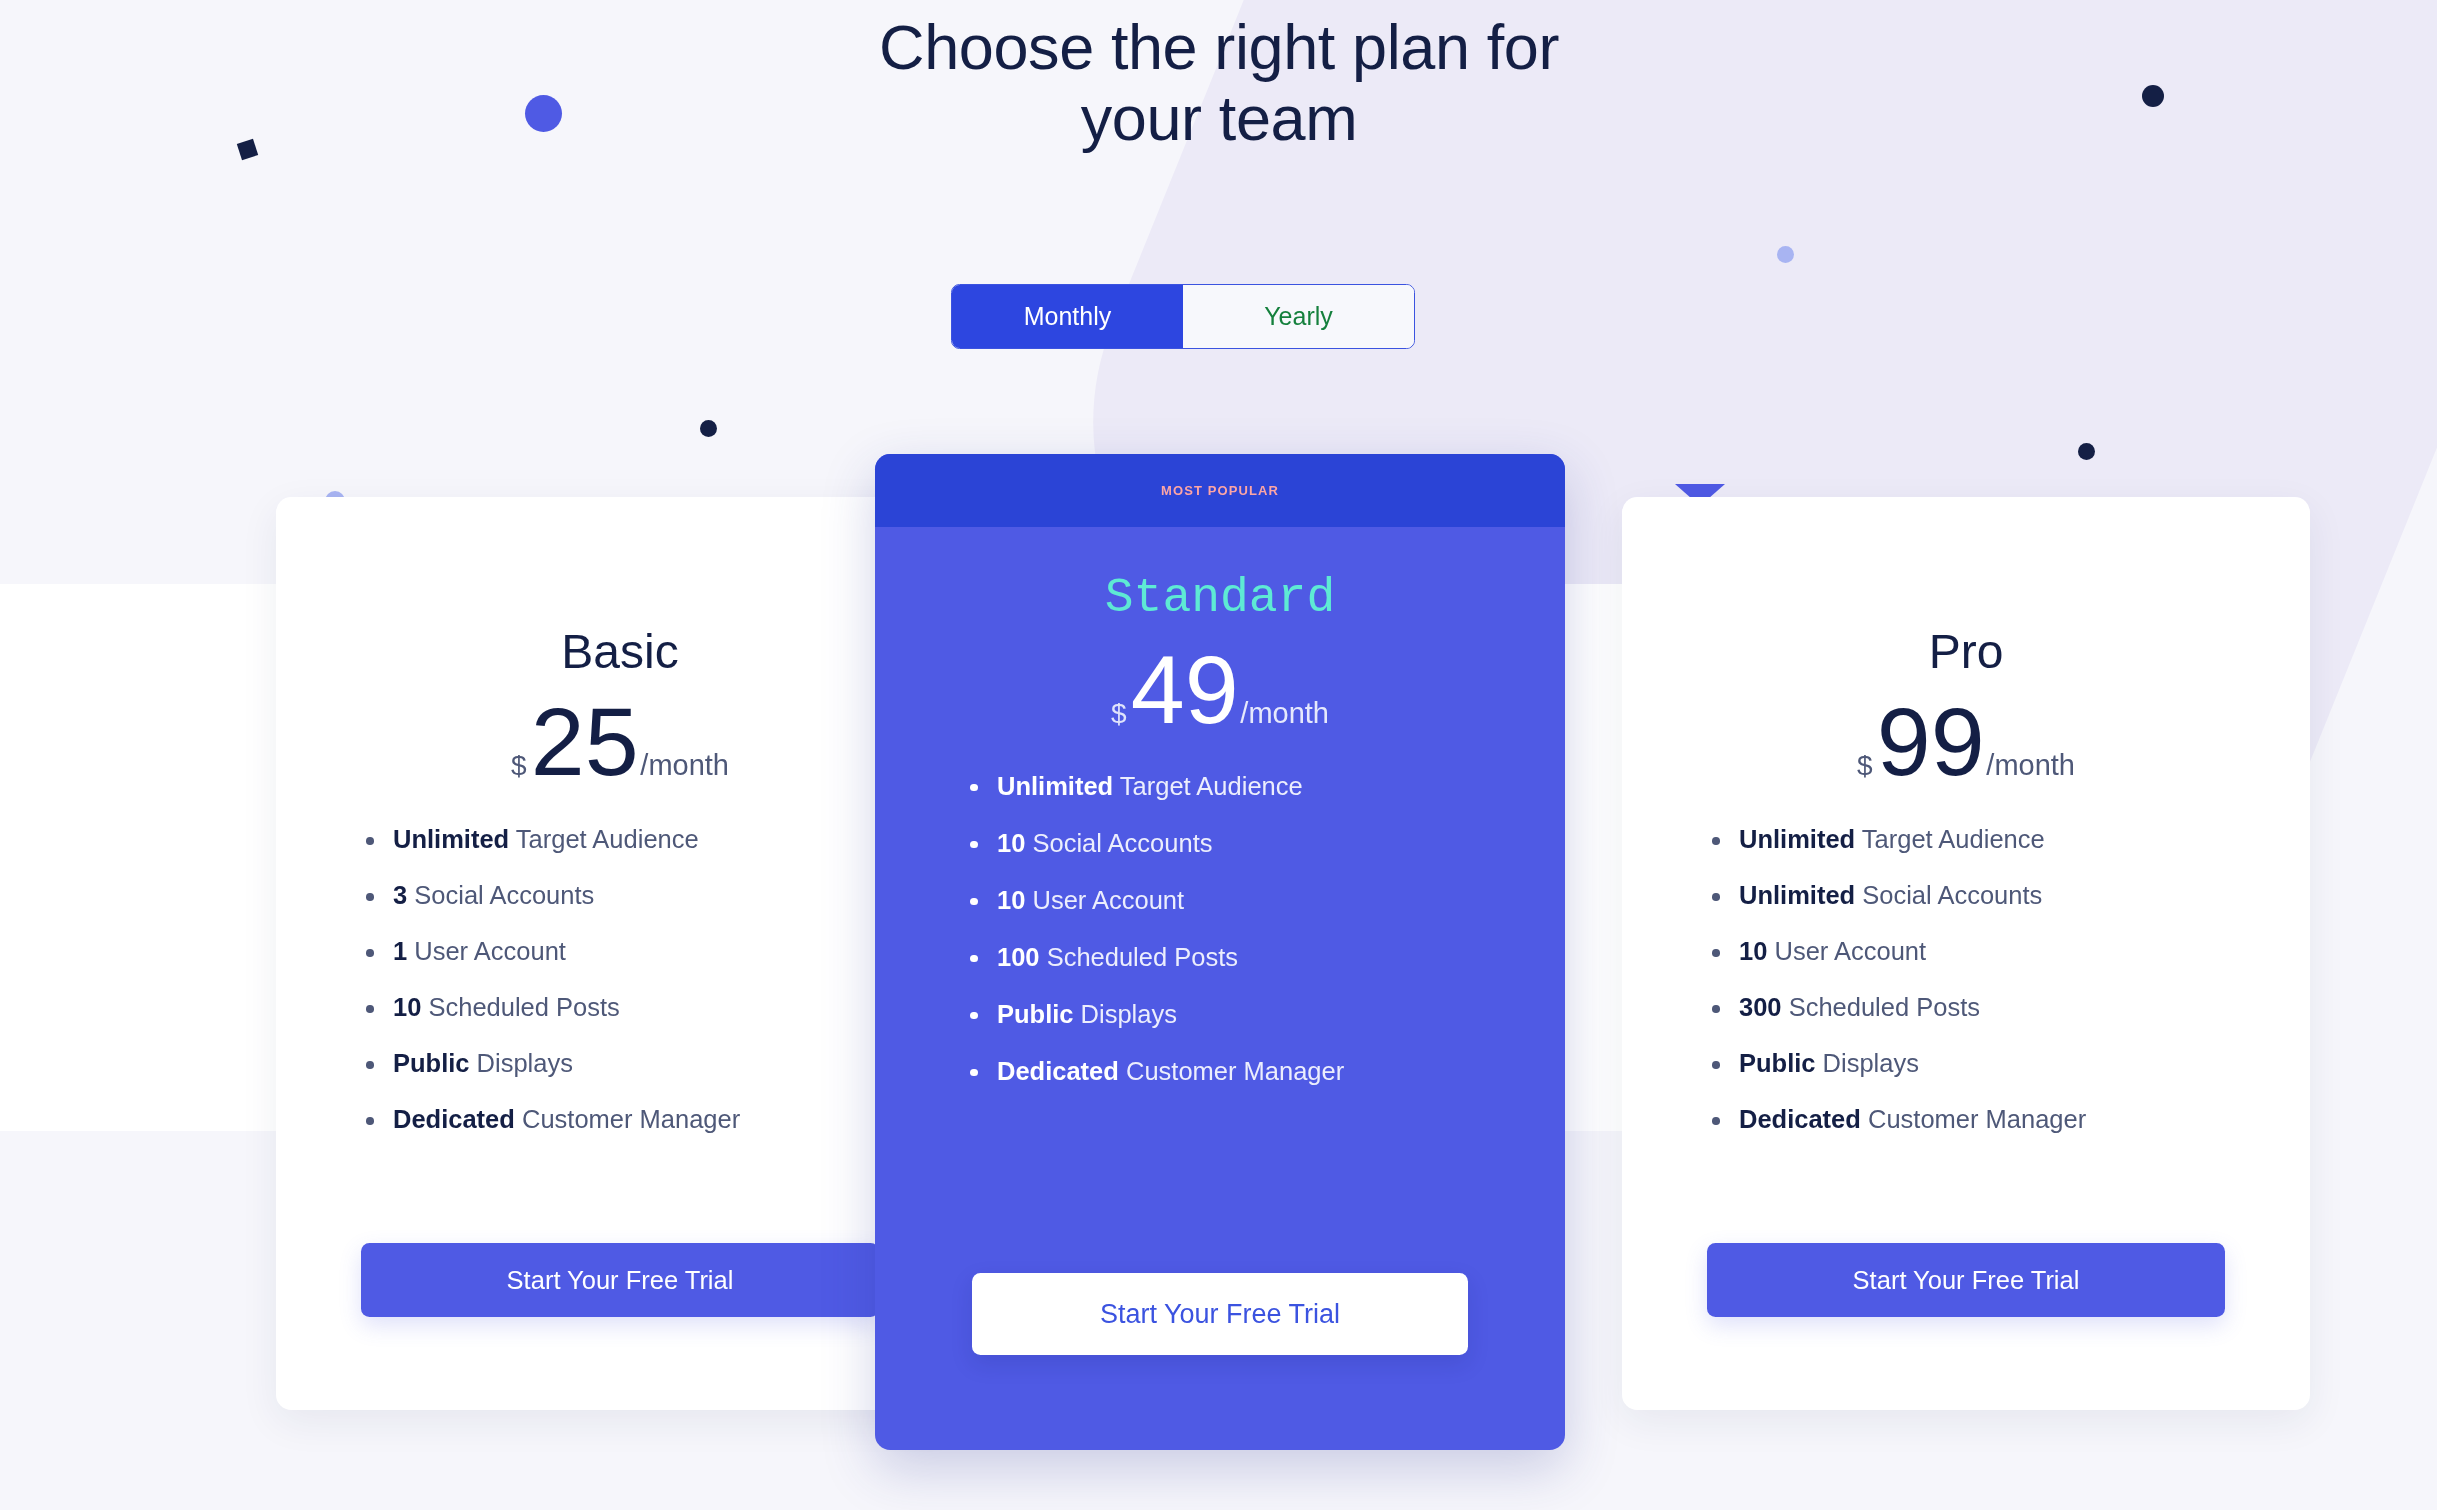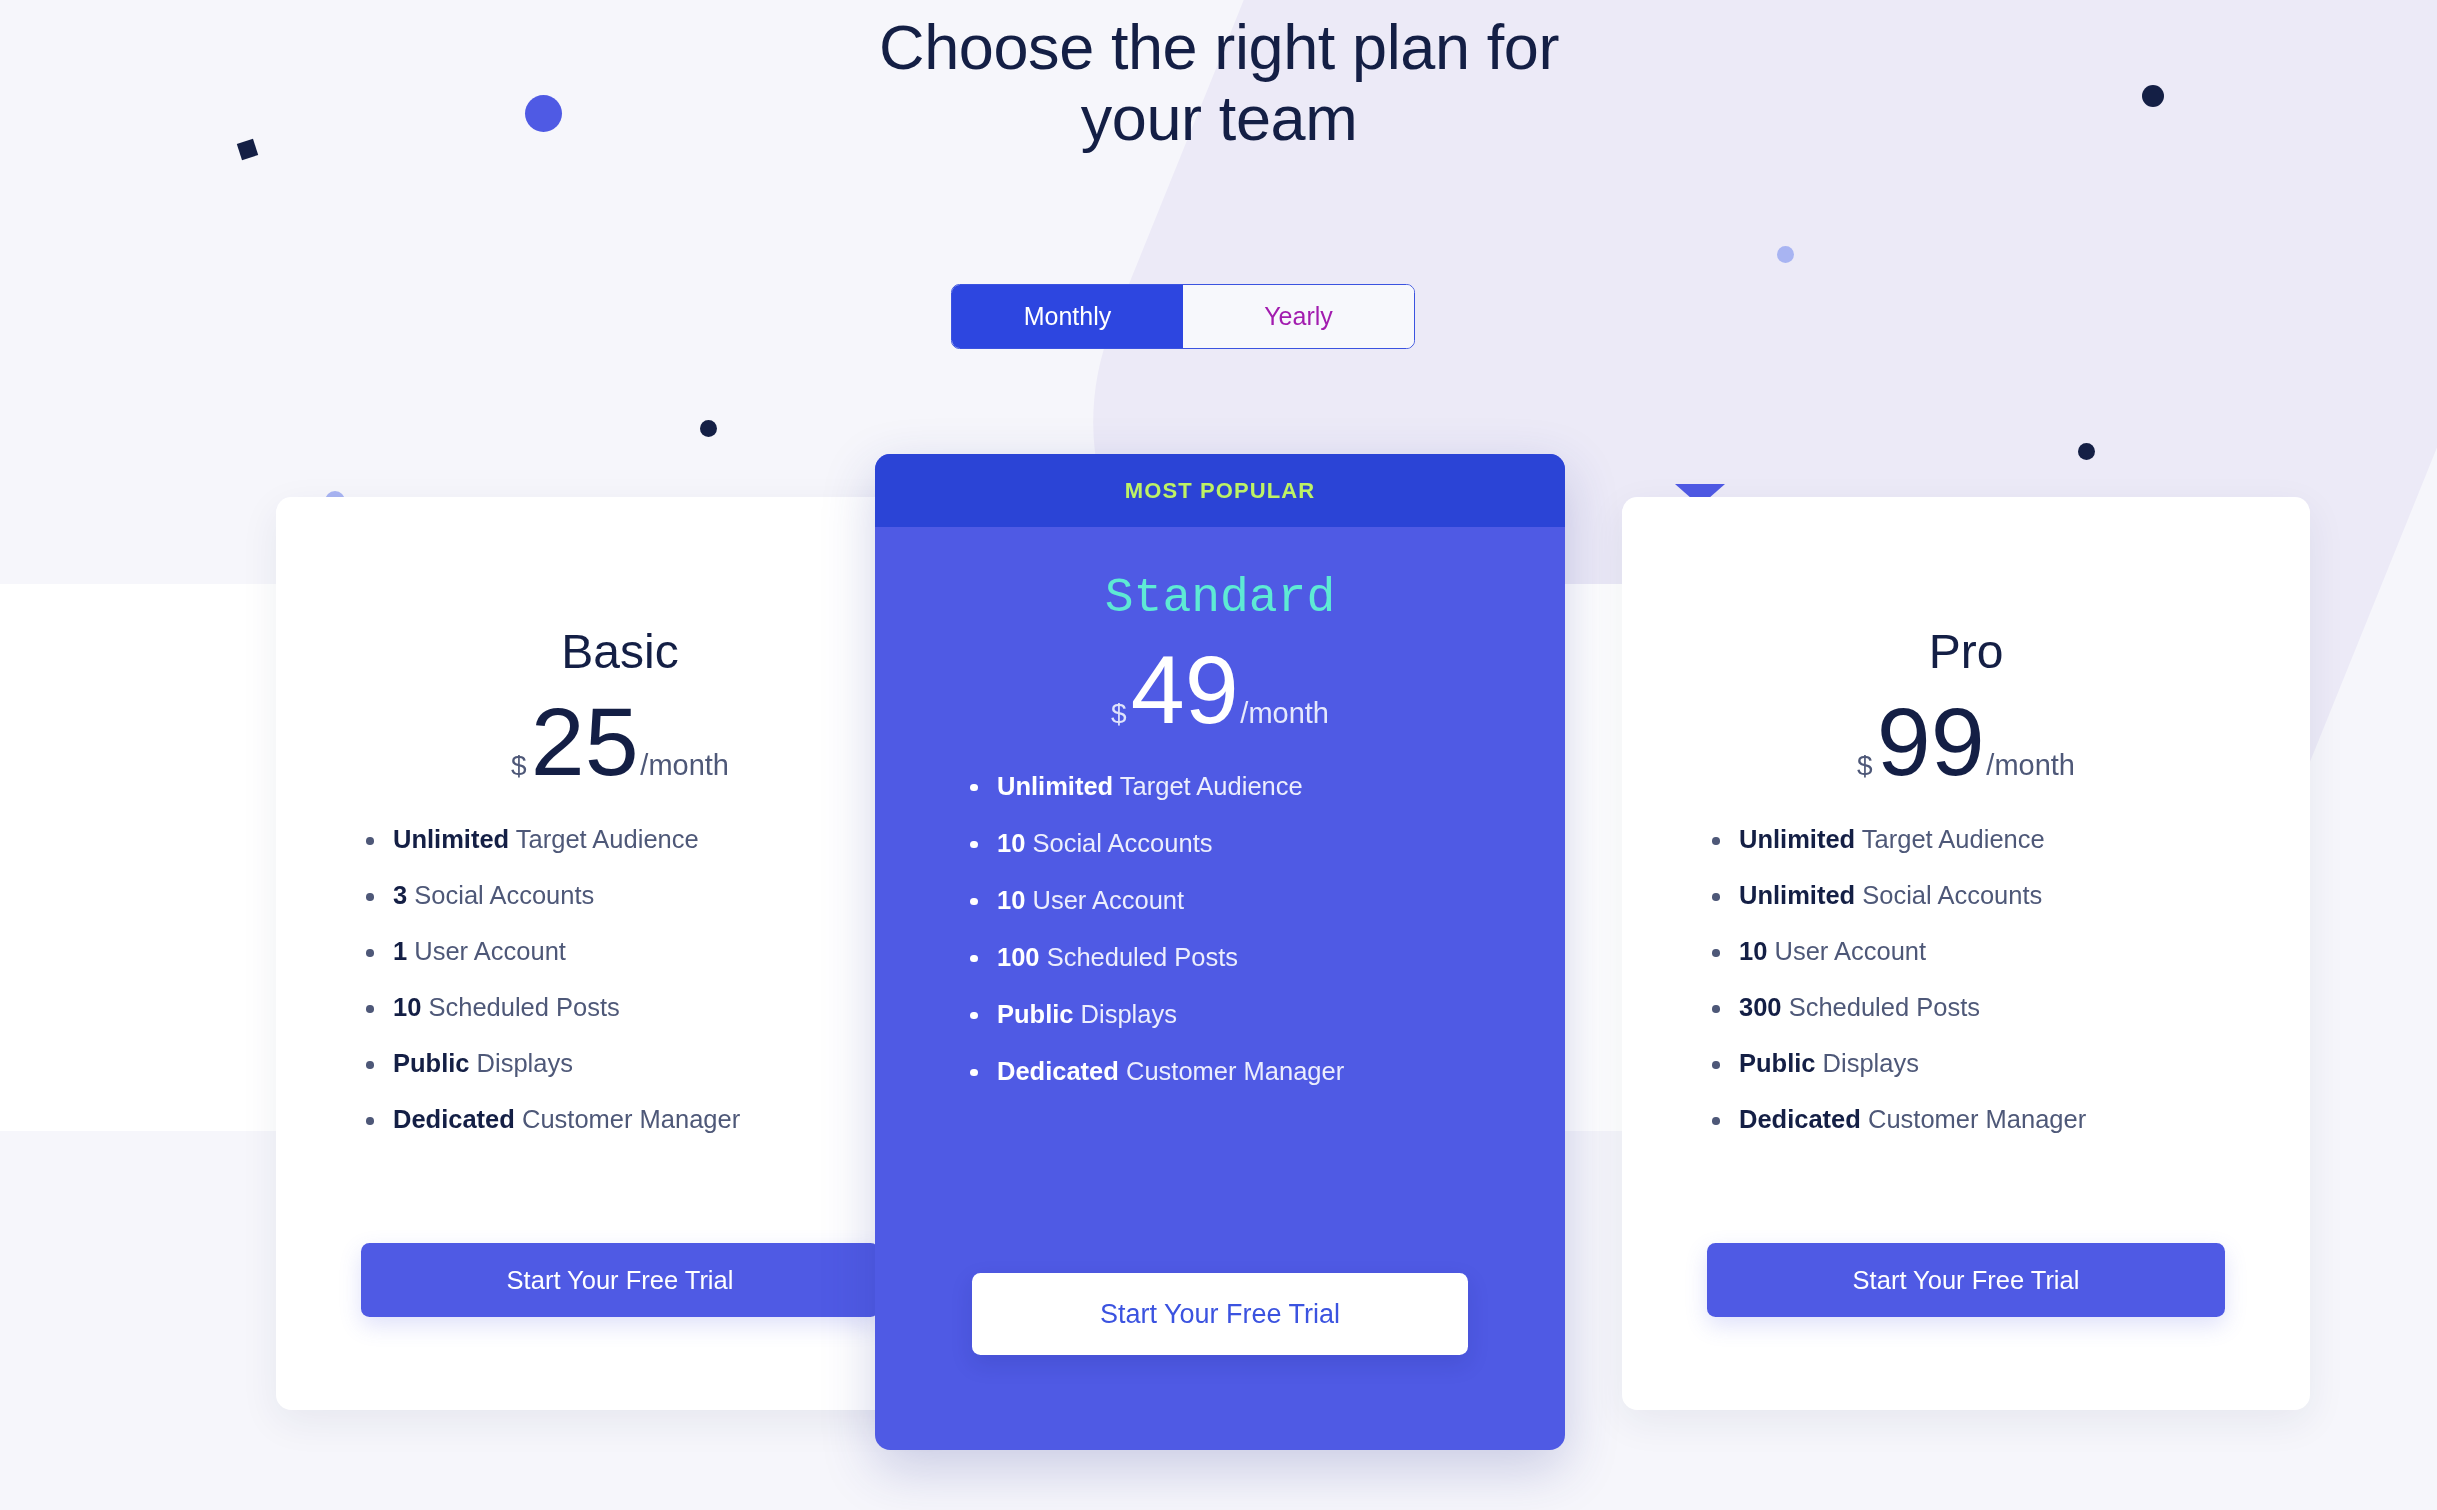--- a/index.html
+++ b/index.html
@@ -114,21 +114,21 @@
     overflow: hidden;
     background: #f7f8fc;
     text-align: center;
   }
   .toggle-opt {
     flex: 1;
     display: flex;
     align-items: center;
     justify-content: center;
     font-size: 25px;
-    color: #a21caf;
+    color: #15803d;
     cursor: pointer;
     user-select: none;
     background: #f7f8fc;
   }
   .toggle-opt.active {
     background: #2d46e0;
     color: #ffffff;
   }
 
   
@@ -160,22 +160,22 @@
     overflow: hidden;
   }
 
   .popular-banner {
     width: 100%;
     height: 73px;
     background: #2b44d6;
     display: flex;
     align-items: center;
     justify-content: center;
-    color: #bef264;
-    font-size: 22px;
+    color: #fca5a5;
+    font-size: 13px;
     font-weight: bold;
     letter-spacing: 1.1px;
   }
 
   .plan-name {
     font-size: 48px;
     font-weight: 400;
     color: #141f45;
   }
   .card-side .plan-name { margin-top: 127px; }

